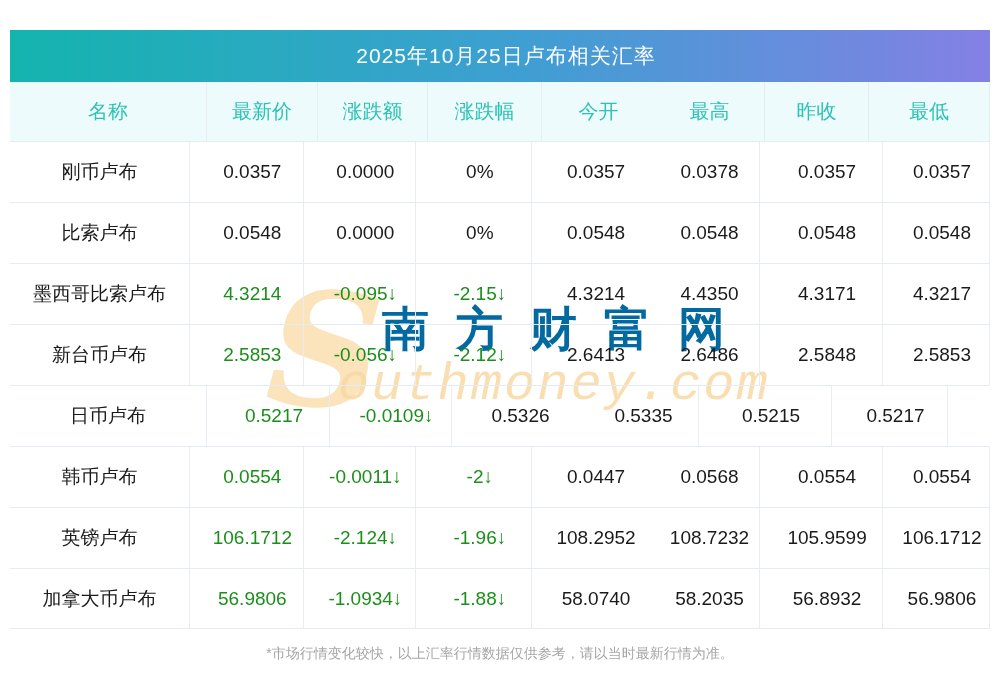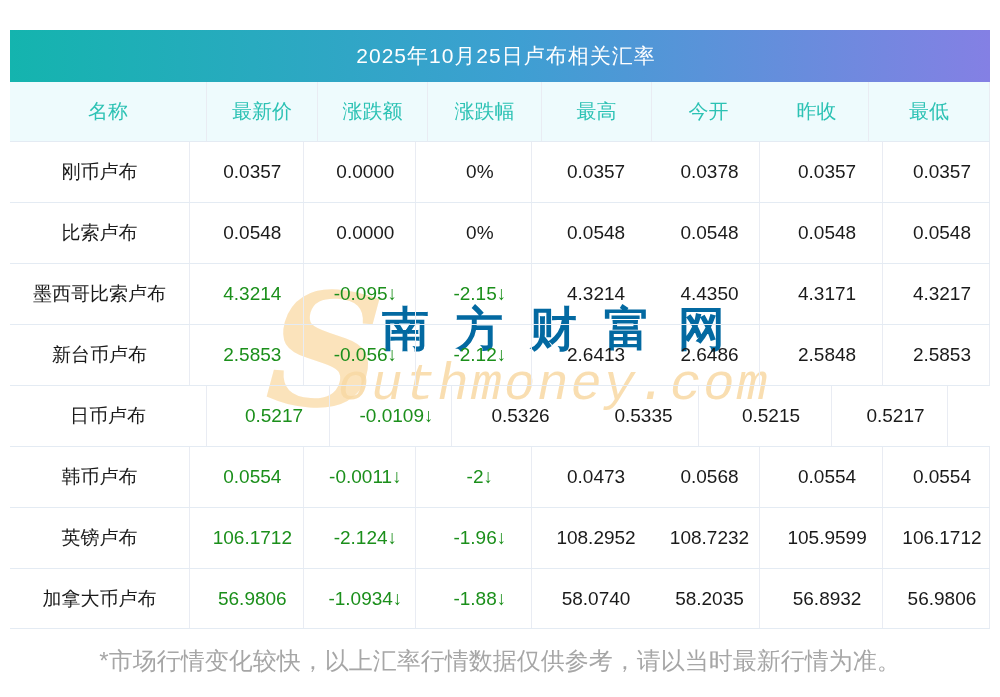--- a/index.html
+++ b/index.html
@@ -97,21 +97,21 @@
     color: #f8d9a4;
     letter-spacing: 2px;
     opacity: 0.85;
     white-space: nowrap;
   }
   .footer {
     position: absolute;
     left: 0; top: 645px;
     width: 1000px;
     text-align: center;
-    font-size: 24px;
+    font-size: 14px;
     color: #a6a6a6;
   }
 </style>
 </head>
 <body>
 
 <div class="board">
   <div class="title-bar">
     <span>2025年10月25日卢布相关汇率</span>
   </div>
@@ -120,22 +120,22 @@
     <span class="wm-s">S</span>
     <span class="wm-cn">南方财富网</span>
     <span class="wm-en">outhmoney.com</span>
   </div>
 
   <div class="header-row" id="header-row">
       <div class="cell c1">名称</div>
       <div class="cell c2">最新价</div>
       <div class="cell c3">涨跌额</div>
       <div class="cell c4">涨跌幅</div>
+      <div class="cell c5">今开</div>
       <div class="cell c6">最高</div>
-      <div class="cell c5">今开</div>
       <div class="cell c8">昨收</div>
       <div class="cell c7">最低</div>
     </div>
   <div class="rows" id="rows">
       <div class="row">
         <div class="cell c1">刚币卢布</div>
         <div class="cell c2 flat">0.0357</div>
         <div class="cell c3 flat">0.0000</div>
         <div class="cell c4 flat">0%</div>
         <div class="cell c5">0.0357</div>
@@ -180,21 +180,21 @@
         <div class="cell c5">0.5326</div>
         <div class="cell c6">0.5335</div>
         <div class="cell c7">0.5215</div>
         <div class="cell c8">0.5217</div>
       </div>
       <div class="row">
         <div class="cell c1">韩币卢布</div>
         <div class="cell c2 down">0.0554</div>
         <div class="cell c3 down">-0.0011↓</div>
         <div class="cell c4 down">-2↓</div>
-        <div class="cell c5">0.0473</div>
+        <div class="cell c5">0.0447</div>
         <div class="cell c6">0.0568</div>
         <div class="cell c7">0.0554</div>
         <div class="cell c8">0.0554</div>
       </div>
       <div class="row">
         <div class="cell c1">英镑卢布</div>
         <div class="cell c2 down">106.1712</div>
         <div class="cell c3 down">-2.124↓</div>
         <div class="cell c4 down">-1.96↓</div>
         <div class="cell c5">108.2952</div>

